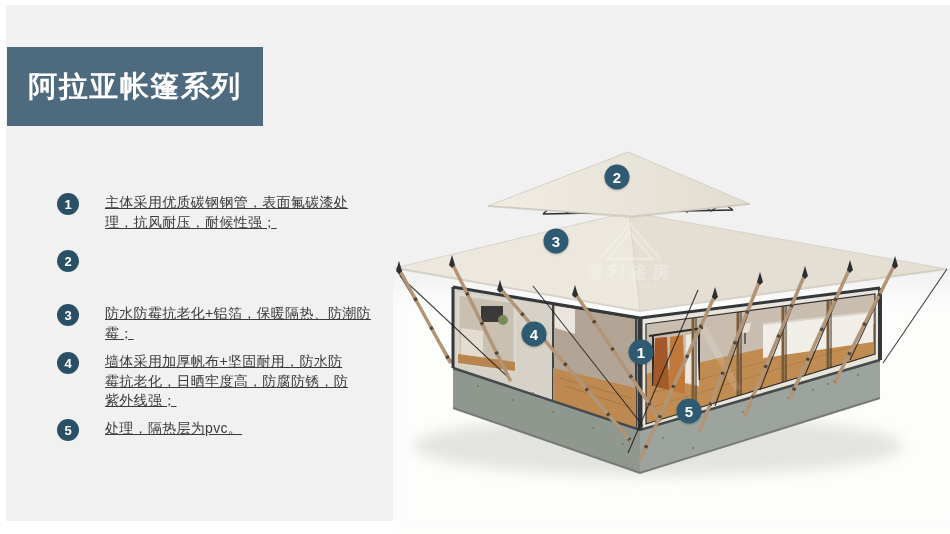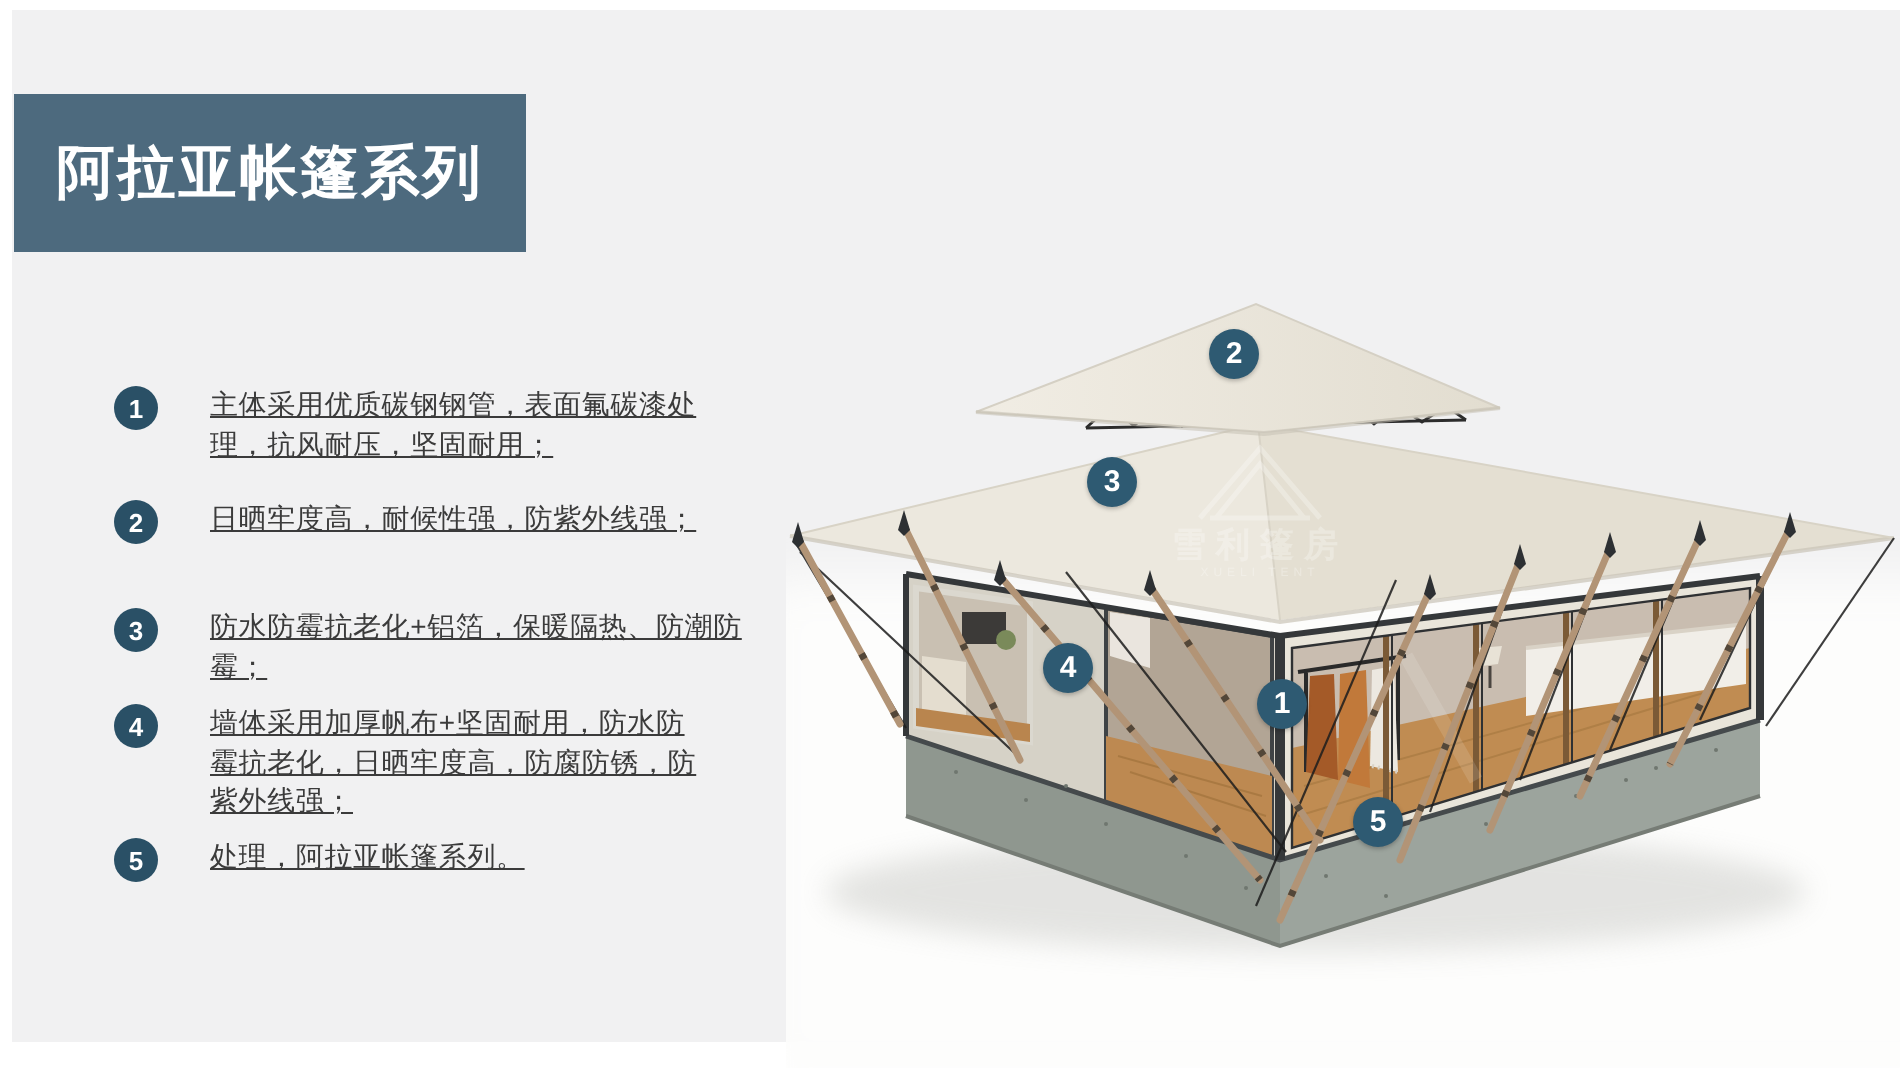--- a/index.html
+++ b/index.html
@@ -37,28 +37,27 @@
   <div class="canvas"></div>
 
   <div class="title-banner">
     <span>阿拉亚帐篷系列</span>
   </div>
 
   <div class="feature" style="left:57px; top:193px;">
     <div class="badge">1</div>
     <div class="feature-text">
       <span class="line">主体采用优质碳钢钢管，表面氟碳漆处</span>
-      <span class="line">理，抗风耐压，坚固耐用；</span>
+      <span class="line">理，抗风耐压，耐候性强；</span>
     </div>
   </div>
 
   <div class="feature" style="left:57px; top:250px;">
     <div class="badge">2</div>
     <div class="feature-text">
-      <span class="line">日晒牢度高，耐候性强，防紫外线强；</span>
     </div>
   </div>
 
   <div class="feature" style="left:57px; top:304px;">
     <div class="badge">3</div>
     <div class="feature-text">
       <span class="line">防水防霉抗老化+铝箔，保暖隔热、防潮防</span>
       <span class="line">霉；</span>
     </div>
   </div>
@@ -68,21 +67,21 @@
     <div class="feature-text">
       <span class="line">墙体采用加厚帆布+坚固耐用，防水防</span>
       <span class="line">霉抗老化，日晒牢度高，防腐防锈，防</span>
       <span class="line">紫外线强；</span>
     </div>
   </div>
 
   <div class="feature" style="left:57px; top:419px;">
     <div class="badge">5</div>
     <div class="feature-text">
-      <span class="line">处理，阿拉亚帐篷系列。</span>
+      <span class="line">处理，隔热层为pvc。</span>
     </div>
   </div>
 
   <svg class="photo" width="557" height="406" viewBox="0 0 557 406">
     <defs>
       <filter id="blurW" x="-20%" y="-20%" width="140%" height="140%">
           <feGaussianBlur stdDeviation="12"></feGaussianBlur>
         </filter>
       <filter id="blurS" x="-40%" y="-40%" width="180%" height="180%">
           <feGaussianBlur stdDeviation="7"></feGaussianBlur>

